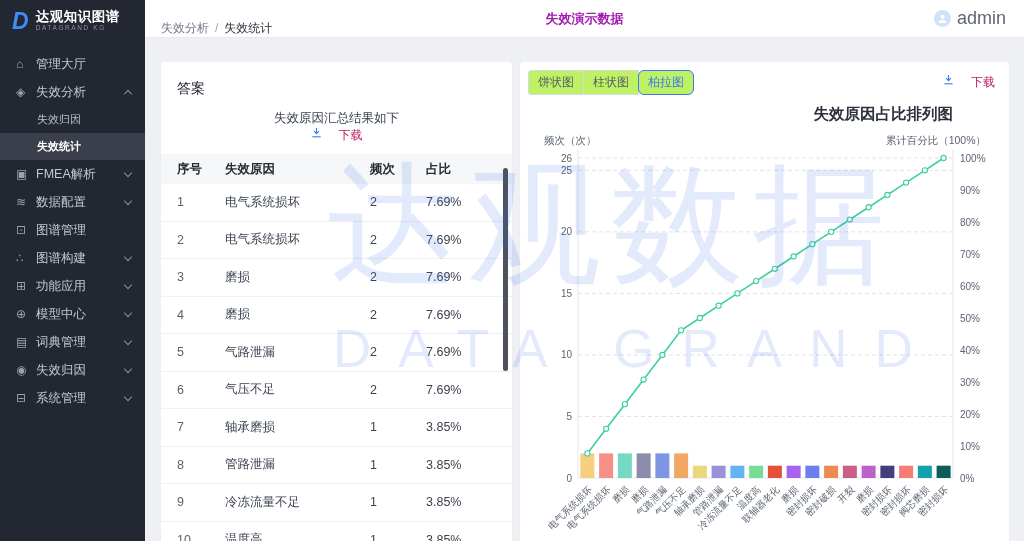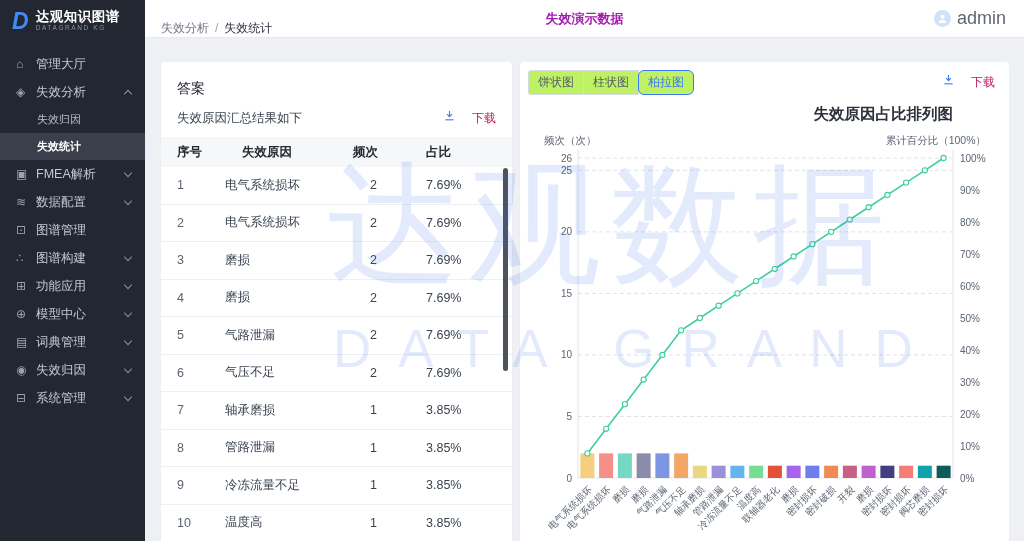--- a/index.html
+++ b/index.html
@@ -32,24 +32,24 @@
   .avatar { width:17px; height:17px; border-radius:50%; background:#cfe2fa; display:flex; align-items:center; justify-content:center; margin-right:6px; }
   .user-name { font-size:18px; color:#5f6774; }
 
   
   .card { position:absolute; background:#fff; border-radius:4px; box-shadow:0 1px 2px rgba(0,0,0,.04); }
   .table-card { left:161px; top:62px; width:351px; height:600px; }
   .chart-card { left:520px; top:62px; width:489px; height:600px; }
 
   
   .answer-title { padding:18px 16px 0; font-size:14px; font-weight:400; color:#22262e; }
-  .answer-sub { display:flex; align-items:center; justify-content:space-between; padding:12px 16px 10px; font-size:12.5px; color:#3a4350; }
+  .answer-sub { display:flex; align-items:center; justify-content:space-between; padding:12px 16px 10px; font-size:12.5px; color:#3a4350;flex-direction:column; }
   .dl-link { display:flex; align-items:flex-start; gap:17px; color:#be185d; font-size:12px; cursor:pointer; }
   .tbl { width:100%; font-size:12.5px; }
-  .tbl-head { display:grid; grid-template-columns:48px 1fr 56px 72px; padding:0 14px 0 16px; height:30px; align-items:center; background:#f6f7f9; font-weight:700; color:#262b34;gap:17px; }
+  .tbl-head { display:grid; grid-template-columns:48px 1fr 56px 72px; padding:0 14px 0 16px; height:30px; align-items:center; background:#f6f7f9; font-weight:700; color:#262b34; }
   .tbl-row { display:grid; grid-template-columns:48px 1fr 56px 72px; padding:0 14px 0 16px; height:37.5px; align-items:center; border-bottom:1px solid #eef0f3; color:#3a4350; }
   .tbl-row .no { color:#5a6370; }
   .scroll-thumb { position:absolute; right:4px; top:106px; width:5px; height:203px; background:#4d525b; border-radius:3px; cursor:pointer; }
 
   
   .tabs { position:absolute; left:8px; top:8px; display:flex; }
   .tab { height:25px; padding:0 9px; display:flex; align-items:center; font-size:12px; color:#565e6a; background:#bef264; border:1px solid #d7dbe1; margin-left:-1px; cursor:pointer; }
   .tab:first-child { margin-left:0; border-radius:3px 0 0 3px; }
   .tab:last-child { border-radius:0 3px 3px 0; }
   .tab.active { color:#3a78f5; border-color:#3a78f5; z-index:1;border-radius:6px; }

